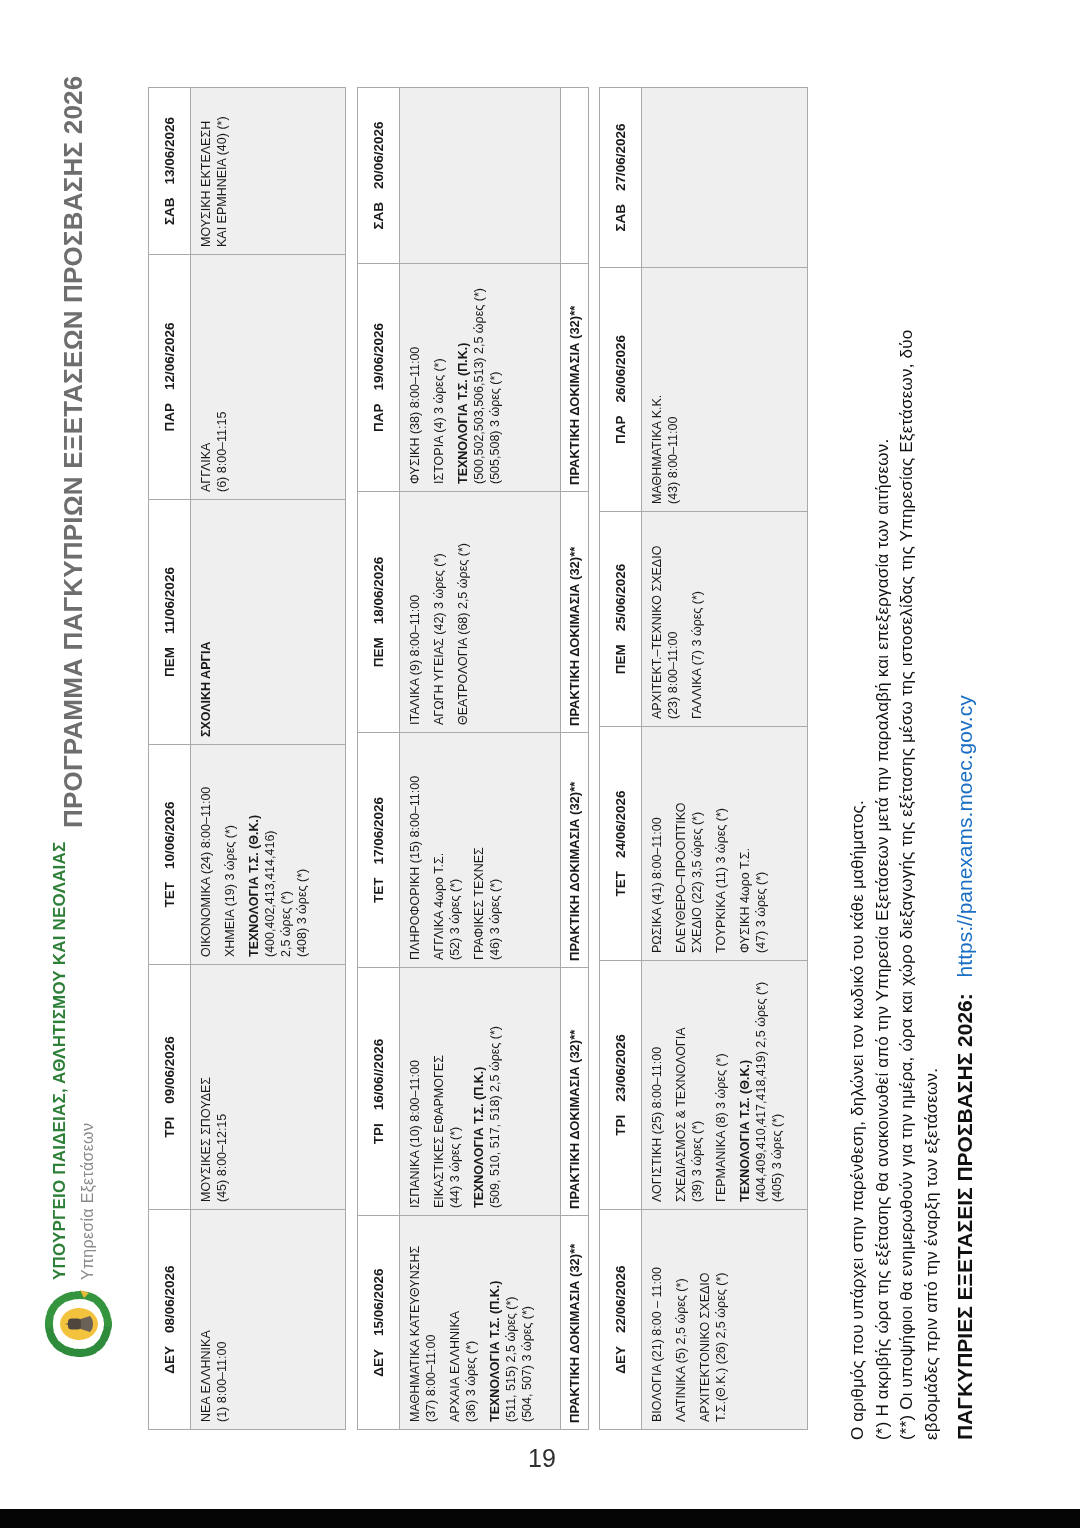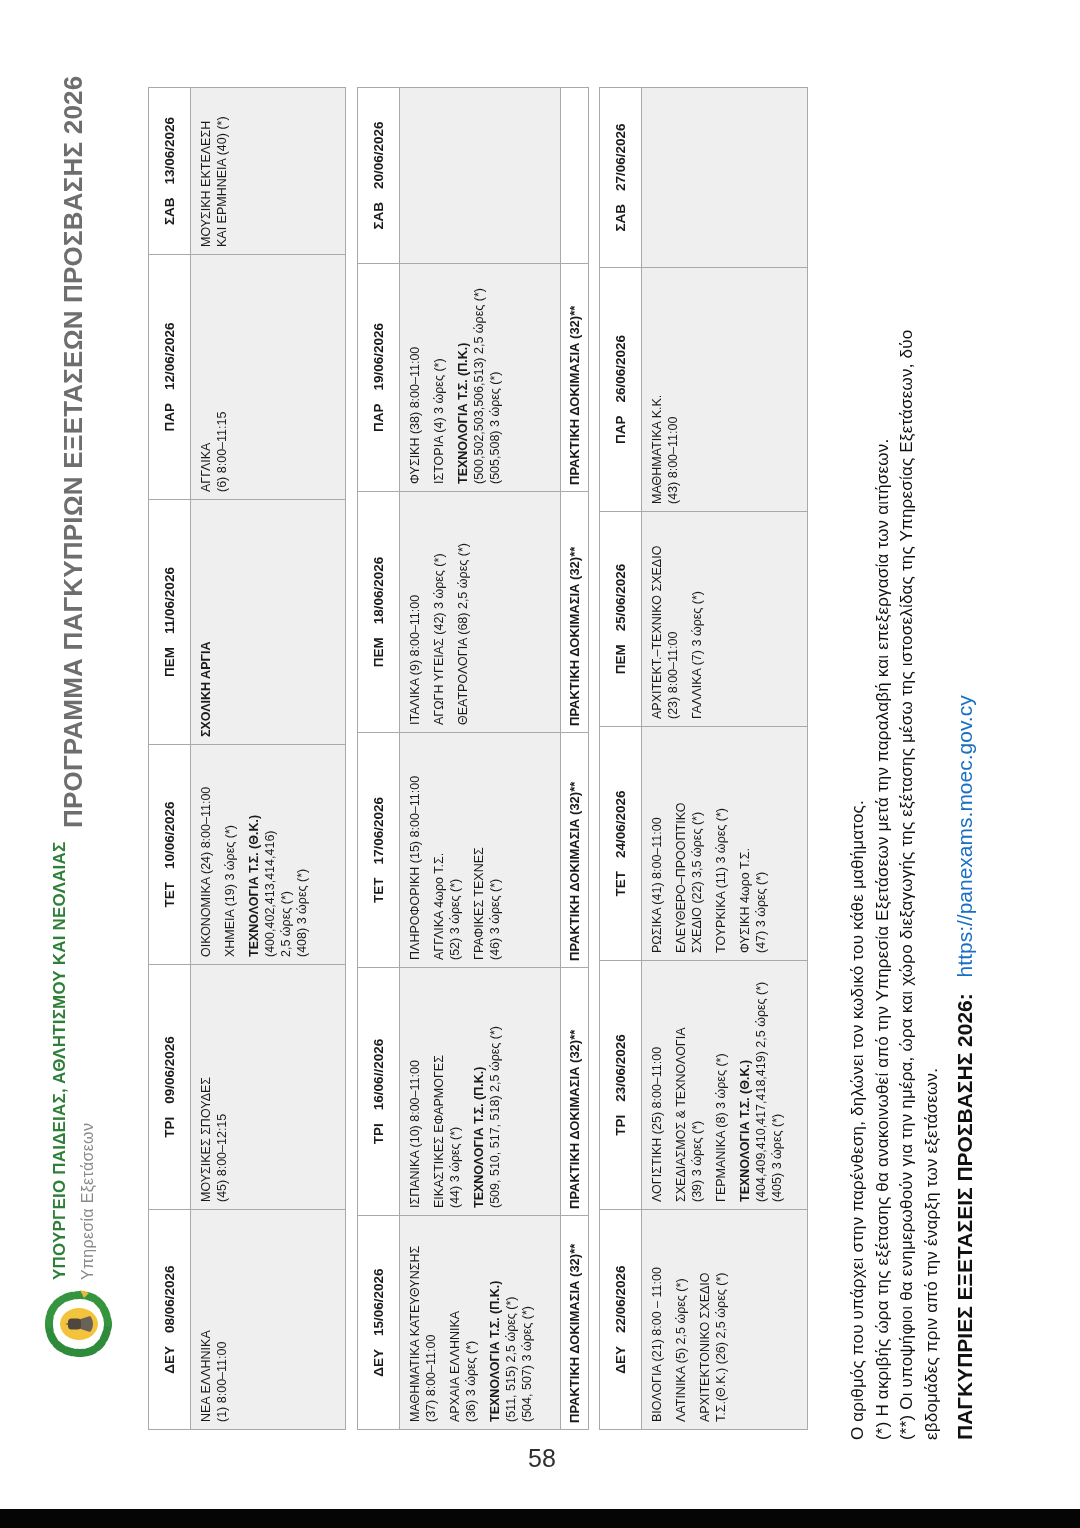--- a/index.html
+++ b/index.html
@@ -321,16 +321,16 @@
       <div class="fline">(**) Οι υποψήφιοι θα ενημερωθούν για την ημέρα, ώρα και χώρο διεξαγωγής της εξέτασης μέσω της ιστοσελίδας της Υπηρεσίας Εξετάσεων, δύο</div>
       <div class="fline">εβδομάδες πριν από την έναρξη των εξετάσεων.</div>
       <div class="ffinal">
         <span class="flabel">ΠΑΓΚΥΠΡΙΕΣ ΕΞΕΤΑΣΕΙΣ ΠΡΟΣΒΑΣΗΣ 2026:</span>
         <a href="#">https://panexams.moec.gov.cy</a>
       </div>
     </div>
 
   </div>
 
-  <div class="page-number">58</div>
+  <div class="page-number">19</div>
   <div class="bottom-bar"></div>
 
 </div>
 
 </body></html>

